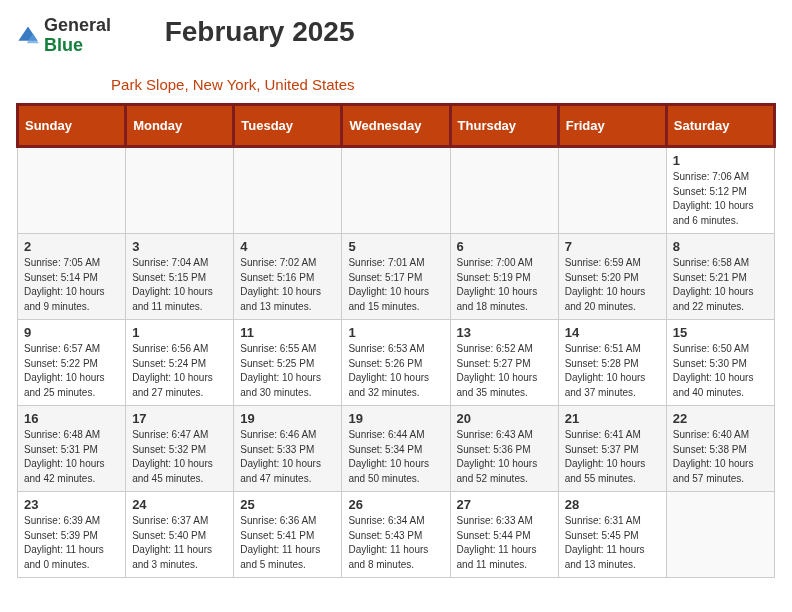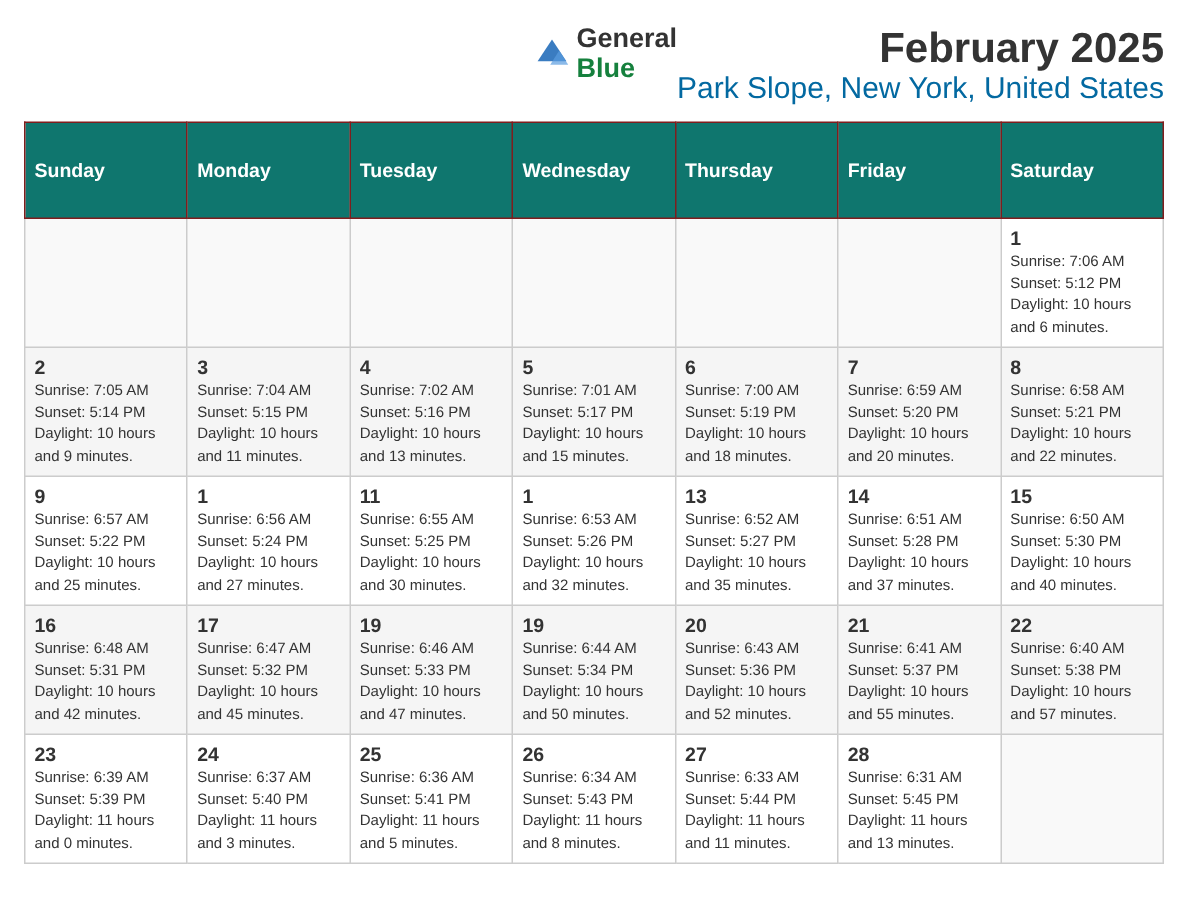--- a/index.html
+++ b/index.html
@@ -5,21 +5,21 @@
     * { box-sizing: border-box; margin: 0; padding: 0; }
     body {
       font-family: Arial, sans-serif;
       background: #fff;
       width: 792px;
       min-height: 612px;
       padding: 16px;
     }
     .header-section {
       display: flex;
-      justify-content: flex-end;
+      justify-content: flex-start;
       align-items: flex-start;
       margin-bottom: 10px;
     }
     .logo {
       display: flex;
       align-items: center;
       gap: 4px;
     }
     .logo-text {
       font-size: 18px;
@@ -34,36 +34,37 @@
     }
     .title-section {
       text-align: right;
     }
     .calendar-title {
       font-size: 28px;
       font-weight: bold;
       color: #333;
     }
     .calendar-subtitle {
-      font-size: 20px;
-      color: #0369a1;
+      font-size: 15px;
+      color: #c2410c;
+      margin-top: 28px;
     }
     .calendar {
       width: 100%;
       border-collapse: collapse;
       border: 1px solid #ccc;
     }
     .calendar th {
-      background-color: #0f766e;
+      background-color: #c2410c;
       color: #fff;
       text-align: left;
-      padding: 24px 6px;
+      padding: 12px 6px;
       font-size: 13px;
       font-weight: bold;
-      border: 1px solid #7f1d1d;
+      border: 3px solid #7f1d1d;
     }
     .calendar td {
       vertical-align: top;
       padding: 5px 6px;
       border: 1px solid #ccc;
       width: 108px;
       min-height: 80px;
       font-size: 10.5px;
       color: #333;
       background: #fff;

